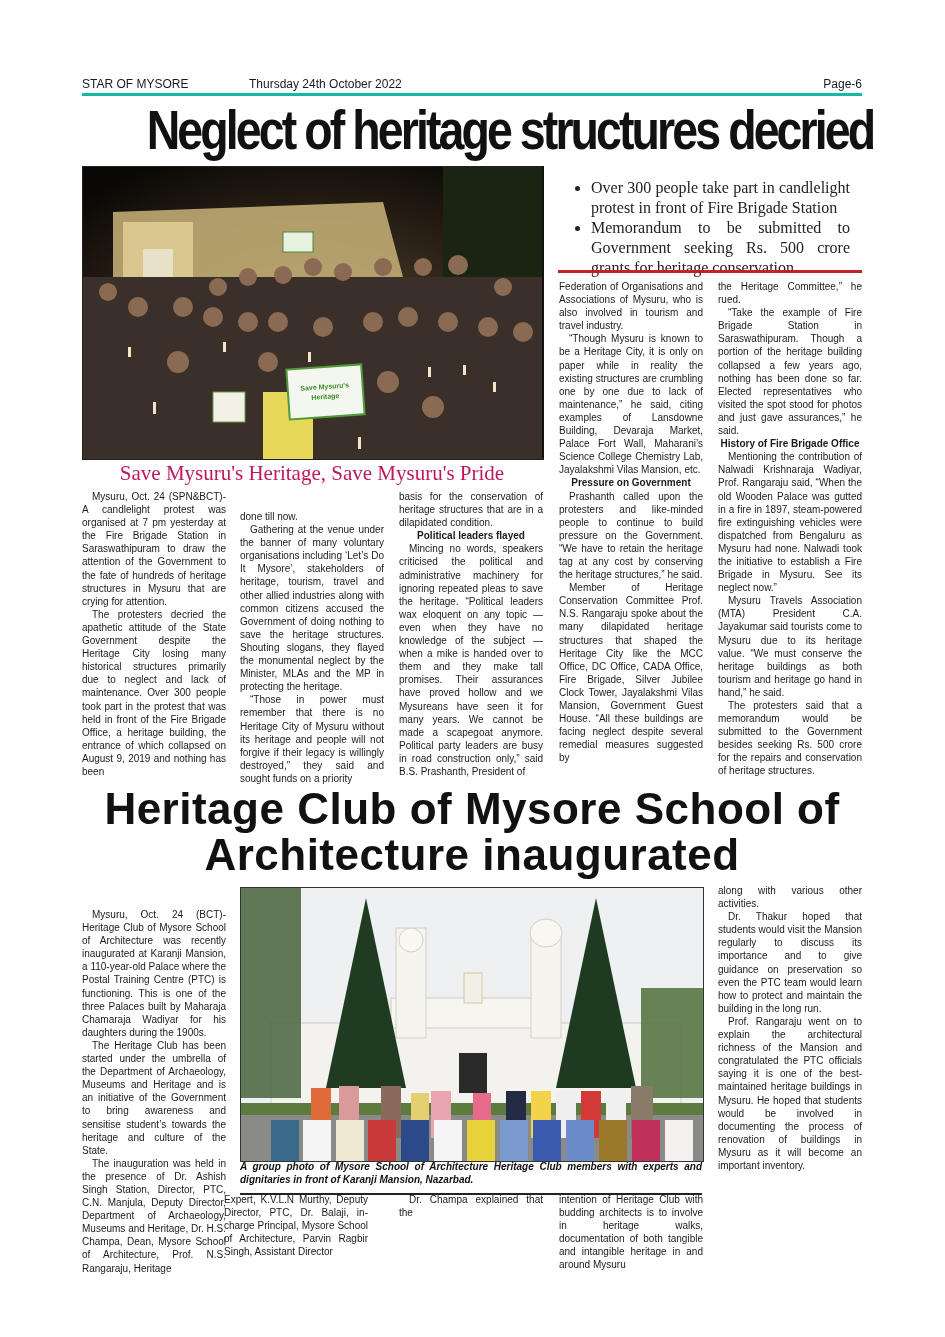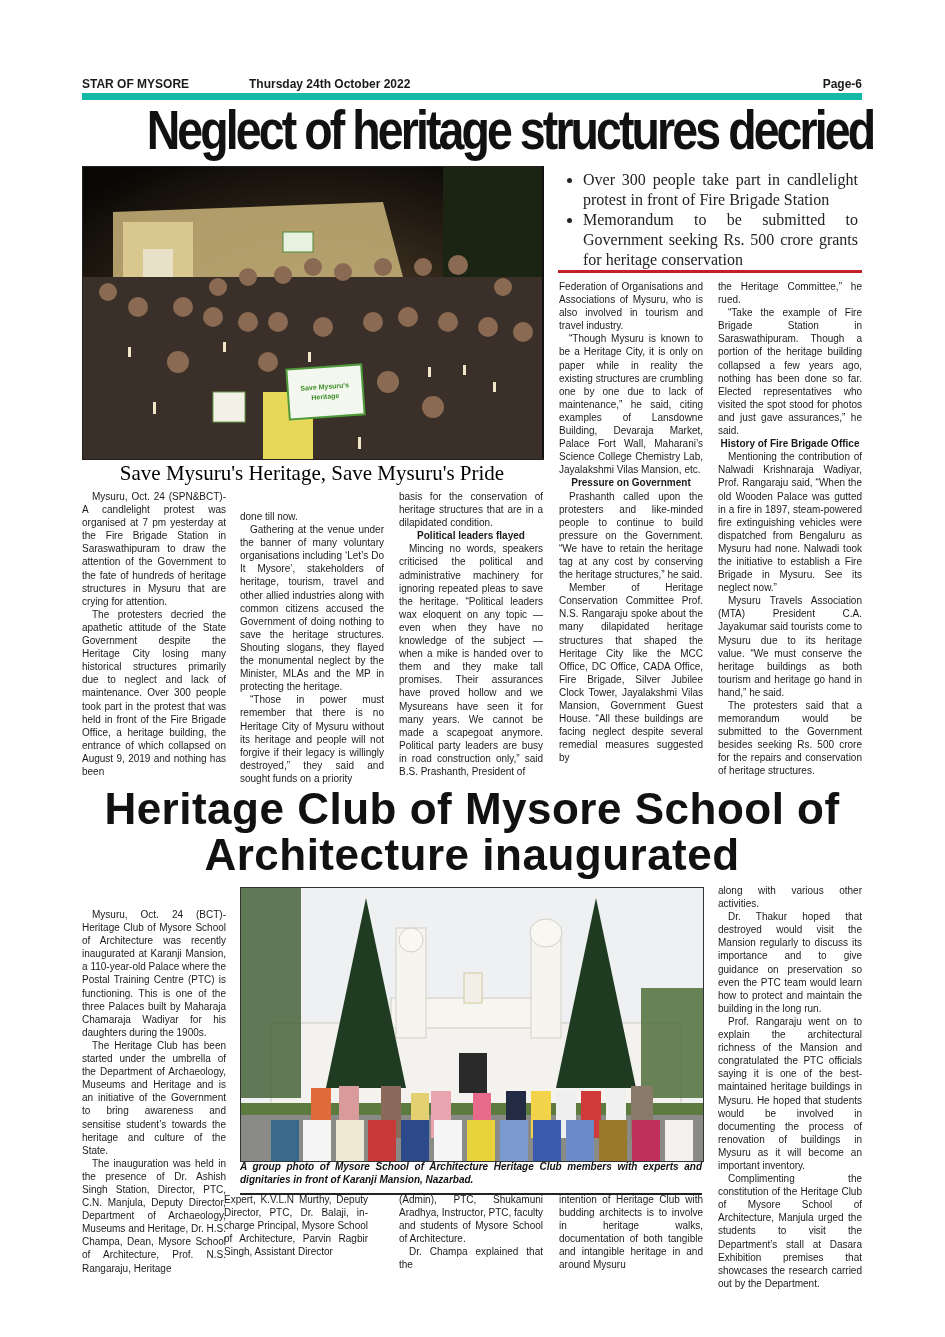--- a/index.html
+++ b/index.html
@@ -1,43 +1,43 @@
 <!DOCTYPE html>
 <html><head>
 <meta charset="utf-8">
 <style>
   html, body { margin: 0; padding: 0; background: #ffffff; }
   body { width: 945px; height: 1337px; position: relative; overflow: hidden;
          font-family: "Liberation Sans", sans-serif; color: #1a1a1a; }
   .abs { position: absolute; }
 
   
-  .mast { left: 82px; top: 77px; width: 780px; height: 16px; font-size: 12px; font-weight: bold;
-          border-bottom: 7px solid #14b8a6; }
+  .mast { left: 82px; top: 77px; width: 780px; height: 16px; font-size: 12px; font-weight: normal;
+          border-bottom: 3px solid #14b8a6; }
   .mast .paper { position: absolute; left: 0; top: 0; }
   .mast .date { position: absolute; left: 167px; top: 0; }
   .mast .page { position: absolute; right: 0; top: 0; }
 
   .headline1 { left: 80px; top: 98px; width: 784px; height: 64px; text-align: center;
                font-family: "Liberation Sans", sans-serif; font-weight: bold; font-size: 56px;
                letter-spacing: -3.5px; line-height: 64px; transform: scaleX(0.83); transform-origin: center top;
                white-space: nowrap; color: #111; }
 
   
   .photo1 { left: 82px; top: 166px; width: 460px; height: 292px; border: 1px solid #222; overflow: hidden;
             background: #0d0b08; }
   .photo1 svg { width: 100%; height: 100%; display: block; }
 
   .caption1 { left: 82px; top: 458px; width: 460px; height: 30px; text-align: center;
-              font-family: "Liberation Serif", serif; font-size: 21px; color: #000000; line-height: 30px; }
+              font-family: "Liberation Serif", serif; font-size: 21px; color: #be185d; line-height: 30px; }
 
   
   .bullets { left: 555px; top: 166px; width: 307px; font-family: "Liberation Serif", serif; font-size: 16px;
              line-height: 20px; color: #222; }
-  .bullets ul { margin: 4px; padding-left: 24px; }
+  .bullets ul { margin: 12px; padding-left: 24px; }
   .bullets li { text-align: justify; margin-bottom: 0px; }
   .redrule { left: 558px; top: 270px; width: 304px; height: 3px; background: #c4202a; }
   .vbar { left: 542px; top: 166px; width: 2px; height: 292px; background: #111; }
 
   
   .col { position: absolute; font-size: 10px; line-height: 13.1px; text-align: justify; color: #1a1a1a; }
   .col p { margin: 0; text-indent: 10px; }
   .col p.noind { text-indent: 0; }
   .col .sub { font-weight: bold; text-align: center; text-indent: 0; }
 
@@ -223,24 +223,22 @@
     </g>
   </svg>
 </div>
 
 <div class="abs caption2">A group photo of Mysore School of Architecture Heritage Club members with experts and dignitaries in front of Karanji Mansion, Nazarbad.</div>
 
 <div class="col" style="left:224px; top:1193px; width:144px;">
   <p class="noind">Expert, K.V.L.N Murthy, Deputy Director, PTC, Dr. Balaji, in-charge Principal, Mysore School of Architecture, Parvin Ragbir Singh, Assistant Director</p>
 </div>
 <div class="col" style="left:399px; top:1193px; width:144px;">
-  <p class="noind">(Admin), PTC, Shukamuni Aradhya, Instructor, PTC, faculty and students of Mysore School of Architecture.</p>
   <p>Dr. Champa explained that the</p>
 </div>
 <div class="col" style="left:559px; top:1193px; width:144px;">
   <p class="noind">intention of Heritage Club with budding architects is to involve in heritage walks, documentation of both tangible and intangible heritage in and around Mysuru</p>
 </div>
 <div class="col" style="left:718px; top:884px; width:144px;">
   <p class="noind">along with various other activities.</p>
-  <p>Dr. Thakur hoped that destroyed would visit the Mansion regularly to discuss its importance and to give guidance on preservation so even the PTC team would learn how to protect and maintain the building in the long run.</p>
+  <p>Dr. Thakur hoped that students would visit the Mansion regularly to discuss its importance and to give guidance on preservation so even the PTC team would learn how to protect and maintain the building in the long run.</p>
   <p>Prof. Rangaraju went on to explain the architectural richness of the Mansion and congratulated the PTC officials saying it is one of the best-maintained heritage buildings in Mysuru. He hoped that students would be involved in documenting the process of renovation of buildings in Mysuru as it will become an important inventory.</p>
-  <p>Complimenting the constitution of the Heritage Club of Mysore School of Architecture, Manjula urged the students to visit the Department’s stall at Dasara Exhibition premises that showcases the research carried out by the Department.</p>
 </div>
 
 </body></html>

